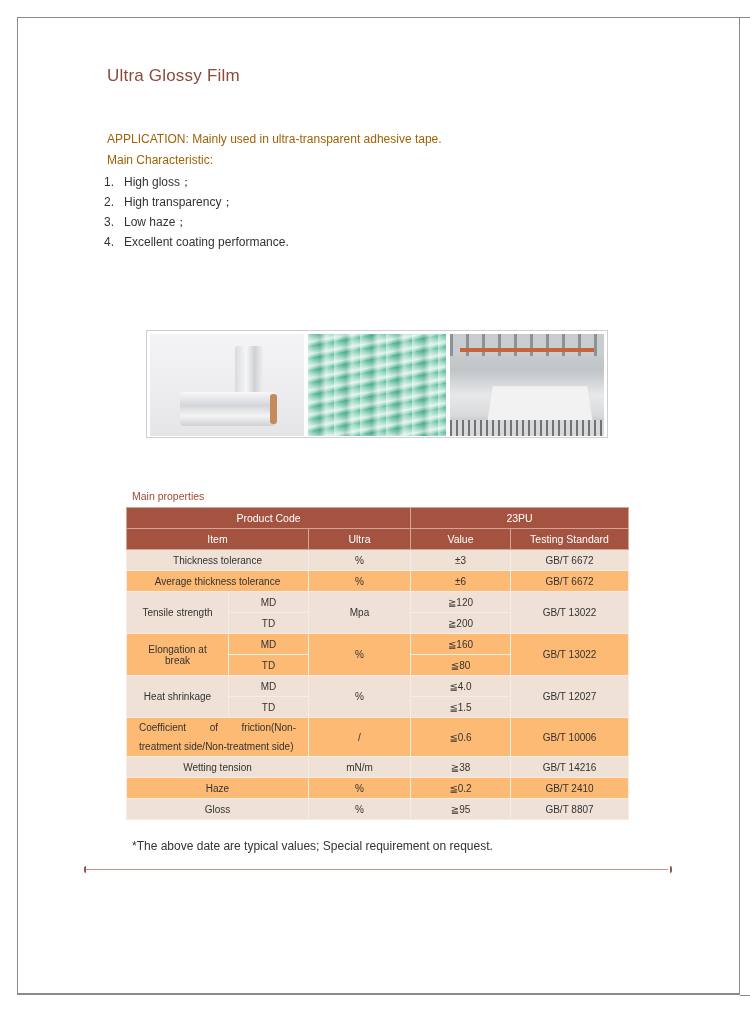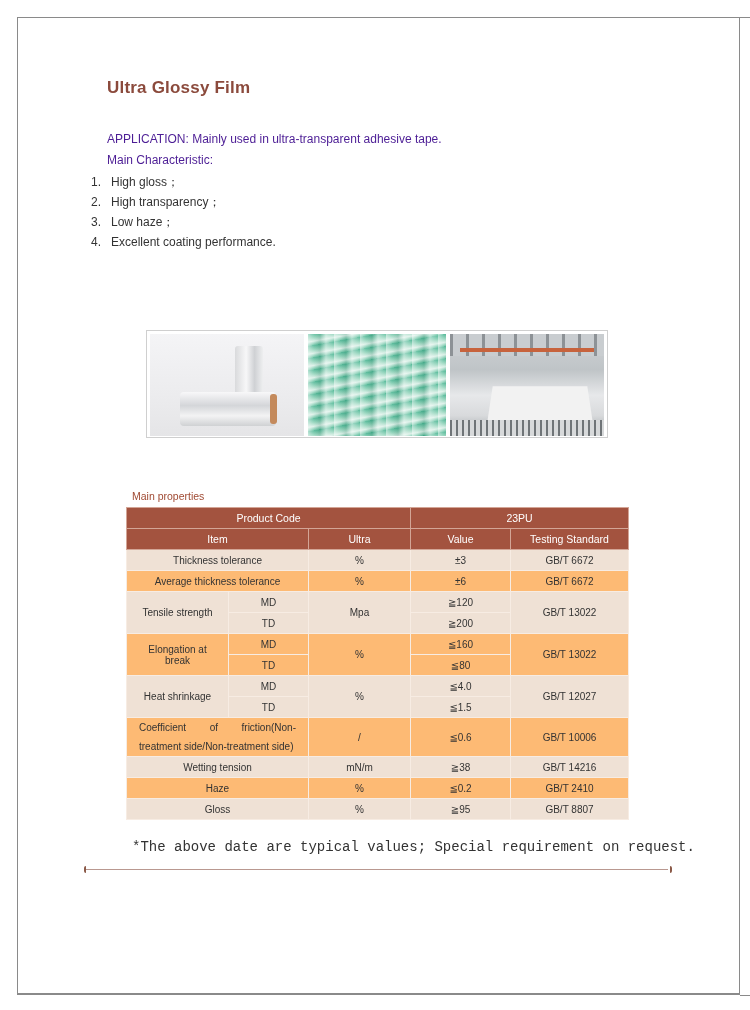--- a/index.html
+++ b/index.html
@@ -3,24 +3,24 @@
 <meta charset="utf-8">
 <style>
   html, body { margin: 0; padding: 0; background: #ffffff; }
   body { width: 750px; height: 1010px; position: relative; overflow: hidden;
          font-family: "Liberation Sans", "DejaVu Sans", sans-serif; color: #2b2b2b; }
   .frame { position: absolute; left: 17px; top: 17px; width: 721px; height: 975px;
            border-left: 1px solid #8a8a8a; border-top: 1px solid #8a8a8a; border-bottom: 2px solid #8a8a8a;
            border-right: 1px solid #8a8a8a; box-shadow: inset 0 0 0 0 #fff; }
   .frame-right2 { position: absolute; left: 740px; top: 17px; width: 10px; height: 977px;
            border-top: 1px solid #8a8a8a; border-bottom: 1px solid #8a8a8a; }
-  .title { position: absolute; left: 107px; top: 78px; font-size: 17px; font-weight: bold;
+  .title { position: absolute; left: 107px; top: 66px; font-size: 17px; font-weight: normal;
            color: #8b4a3c; letter-spacing: 0.2px; }
-  .text-line { position: absolute; left: 107px; font-size: 12px; color: #4c1d95; }
-  .list-item { position: absolute; left: 91px; font-size: 12px; color: #333; }
+  .text-line { position: absolute; left: 107px; font-size: 12px; color: #a16207; }
+  .list-item { position: absolute; left: 104px; font-size: 12px; color: #333; }
   .list-item .num { display: inline-block; width: 20px; }
 
   .img-strip { position: absolute; left: 146px; top: 330px; width: 460px; height: 106px;
                border: 1px solid #cfcfcf; background: #fff; }
   .img { position: absolute; top: 3px; height: 102px; overflow: hidden; }
   .img1 { left: 3px; width: 154px; background: linear-gradient(180deg,#f4f4f6 0%,#ececee 60%,#e5e5e7 100%); }
   .img2 { left: 161px; width: 138px;
           background:
             repeating-linear-gradient(90deg, rgba(255,255,255,0.55) 0px, rgba(255,255,255,0.1) 6px, rgba(0,80,60,0.15) 12px, rgba(255,255,255,0.5) 18px, rgba(255,255,255,0.05) 26px),
             repeating-linear-gradient(170deg, #4fb795 0px, #8fd3b9 4px, #d9efe6 8px, #63c1a0 12px);
@@ -44,21 +44,21 @@
   table.props { position: absolute; left: 126px; top: 507px; width: 502px; border-collapse: collapse;
                 font-size: 10px; color: #333; table-layout: fixed; }
   table.props td { border: 1px solid #f7ece3; padding: 0 12px; height: 21px; box-sizing: border-box; }
   table.props tr.head td { background: #a3533f; color: #ffffff; text-align: center; font-size: 10.5px; border-color: #d3a596; }
   tr.light td { background: #efe1d5; }
   tr.dark td { background: #fdba74; }
   td.c { text-align: center; }
   td.l { text-align: center; }
   td.tall { height: 42px; line-height: 19px; margin-top: 44px; }
 
-  .footnote { position: absolute; left: 132px; top: 839px; font-size: 14px; color: #333; font-family: Liberation Mono, monospace; }
+  .footnote { position: absolute; left: 132px; top: 839px; font-size: 12px; color: #333; }
 
   .divider { position: absolute; left: 86px; top: 869px; width: 582px; height: 1px; background: #b99890; }
   .divider-cap-l { position: absolute; left: 84px; top: 866px; width: 4px; height: 7px;
                    border-left: 2px solid #8b5a48; border-radius: 2px 0 0 2px; }
   .divider-cap-r { position: absolute; left: 666px; top: 866px; width: 4px; height: 7px;
                    border-right: 2px solid #8b5a48; border-radius: 0 2px 2px 0; }
 </style>
 </head>
 <body>
 

